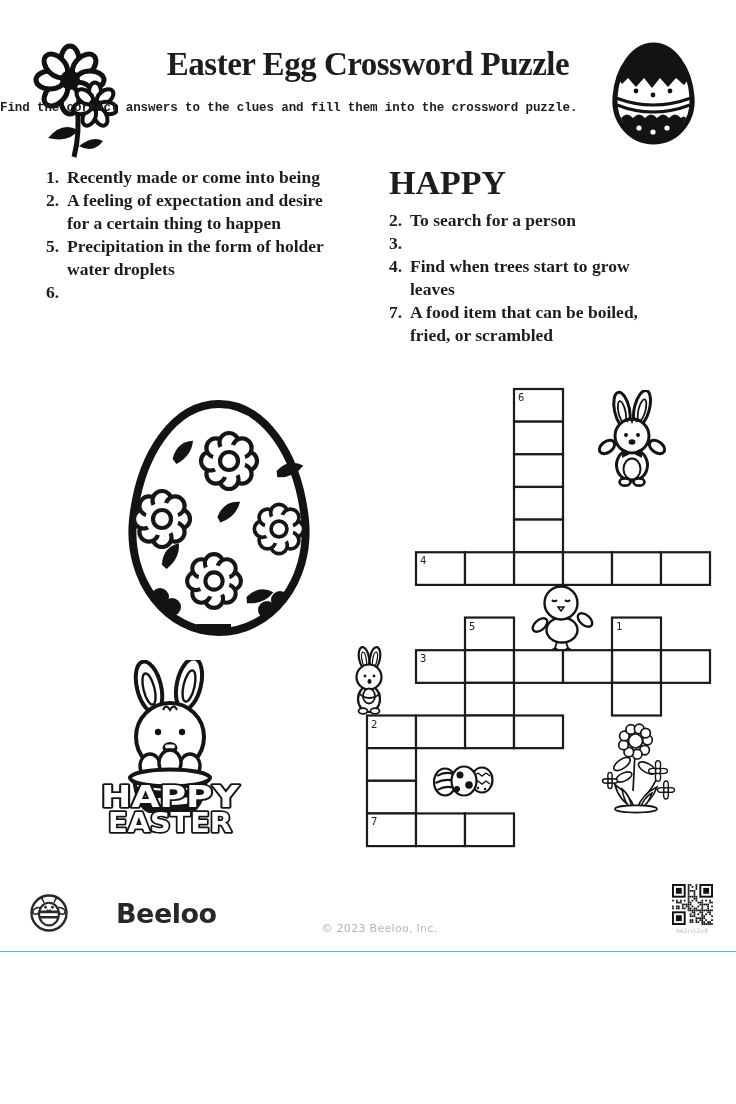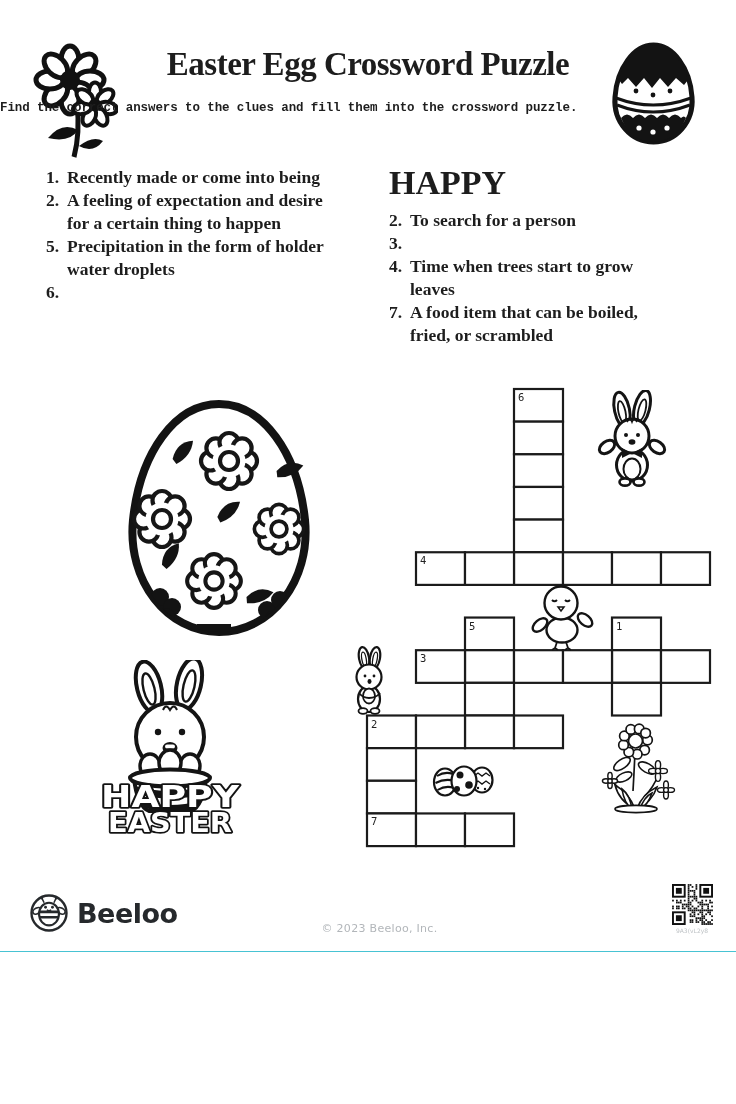--- a/index.html
+++ b/index.html
@@ -15,21 +15,21 @@
   .clue{display:flex;font-size:17.5px;font-weight:700;line-height:1.31;}
   .clue-num{flex:none;width:21px;}
   .clue-text{white-space:pre-line;}
   #down-col{left:46px;}
   #across-col{left:389px;}
   
   #grid-svg{left:0;top:0;pointer-events:none;}
   .cellnum{font-family:"DejaVu Sans Mono",monospace;font-size:10.5px;fill:#222;}
   
   .brand{left:29px;top:893px;display:flex;align-items:center;gap:8px;}
-  .brand-text{font-family:"DejaVu Sans","Liberation Sans",sans-serif;font-weight:800;font-size:27px;color:#26292c;letter-spacing:-0.5px;}
+  .brand-text{font-family:"DejaVu Sans","Liberation Sans",sans-serif;font-weight:800;font-size:27px;color:#26292c;letter-spacing:-0.5px;margin-left:39px;}
   .copyright{left:0;right:0;top:922px;text-align:center;font-family:"DejaVu Sans","Liberation Sans",sans-serif;
              font-size:11px;color:#b2b6ba;letter-spacing:0.3px;padding-left:23px;}
   .qr-caption{left:664px;top:927px;width:56px;text-align:center;font-family:"DejaVu Sans","Liberation Sans",sans-serif;
               font-size:6px;color:#bfc3c6;}
   
   .banner{left:0;top:951px;width:736px;height:153px;}
 </style>
 </head>
 <body>
 
@@ -109,21 +109,21 @@
     <div>
         <div class="clue">
           <span class="clue-num">2.</span>
           <span class="clue-text">To search for a person</span>
         </div>
         <div class="clue">
           <span class="clue-num">3.</span>
         </div>
         <div class="clue">
           <span class="clue-num">4.</span>
-          <span class="clue-text">Time when trees start to grow
+          <span class="clue-text">Find when trees start to grow
 leaves</span>
         </div>
         <div class="clue">
           <span class="clue-num">7.</span>
           <span class="clue-text">A food item that can be boiled,
 fried, or scrambled</span>
         </div>
       </div>
   </div>
 

